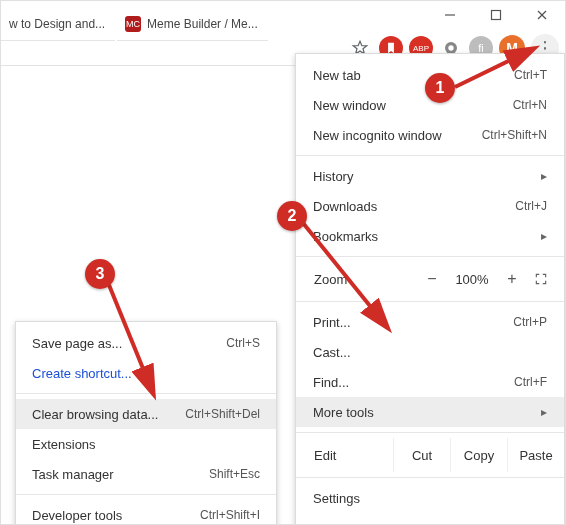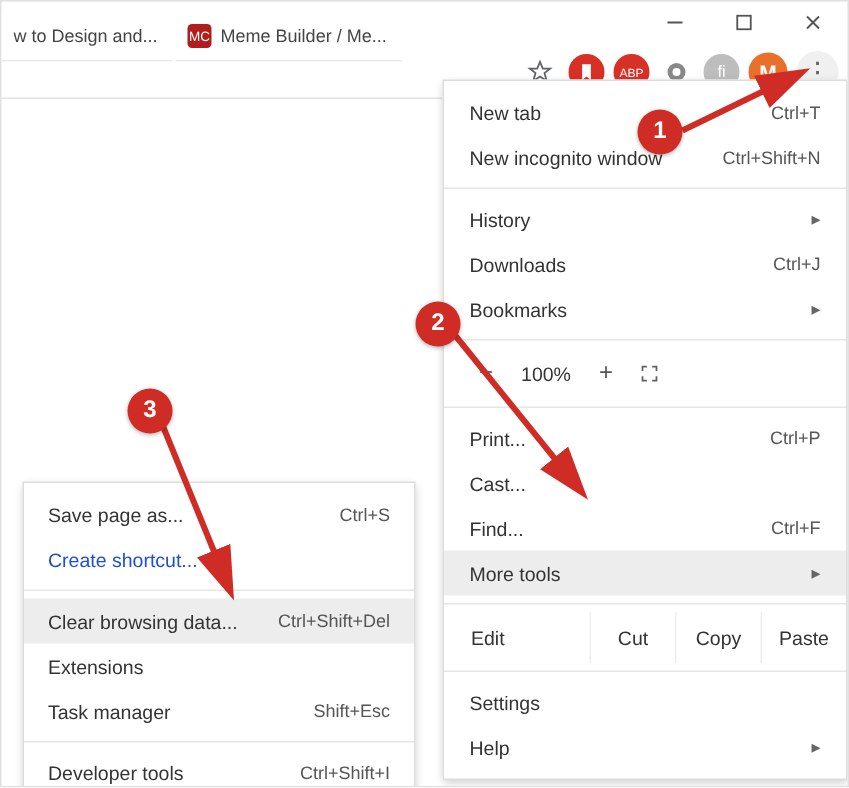--- a/index.html
+++ b/index.html
@@ -100,38 +100,43 @@
     <div class="kebab">⋮</div>
   </div>
   <div class="toolbar-underline"></div>
 
   <div class="menu">
     <div class="mi">
       <span class="lab">New tab</span>
       <span class="sc">Ctrl+T</span>
     </div>
     <div class="mi">
+      <span class="lab">New window</span>
+      <span class="sc">Ctrl+N</span>
+    </div>
+    <div class="mi">
       <span class="lab">New incognito window</span>
       <span class="sc">Ctrl+Shift+N</span>
     </div>
     <div class="sep"></div>
     <div class="mi">
       <span class="lab">History</span>
       <span class="chev">▸</span>
     </div>
     <div class="mi">
       <span class="lab">Downloads</span>
       <span class="sc">Ctrl+J</span>
     </div>
     <div class="mi">
       <span class="lab">Bookmarks</span>
       <span class="chev">▸</span>
     </div>
     <div class="sep"></div>
     <div class="zoom-row">
+      <span class="lab">Zoom</span>
       <span class="zoom-btn">−</span>
       <span class="zoom-val">100%</span>
       <span class="zoom-btn">+</span>
       <span class="fs-icon">
         <svg width="14" height="14" viewBox="0 0 24 24" fill="none" stroke="#5f6368" stroke-width="2">
             <path d="M4 9V4h5M20 9V4h-5M4 15v5h5M20 15v5h-5"></path>
           </svg>
       </span>
     </div>
     <div class="sep"></div>

